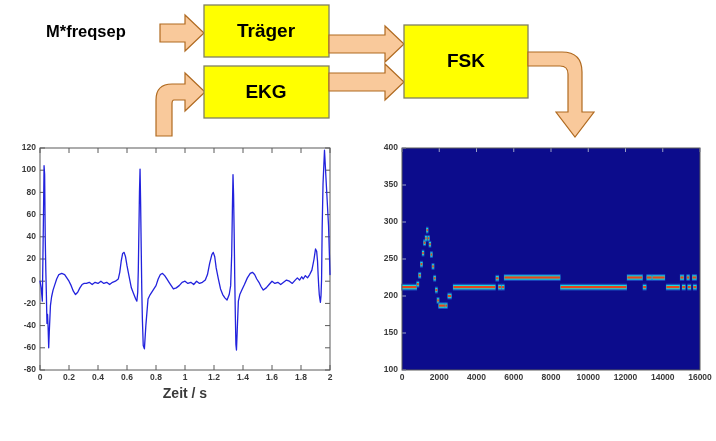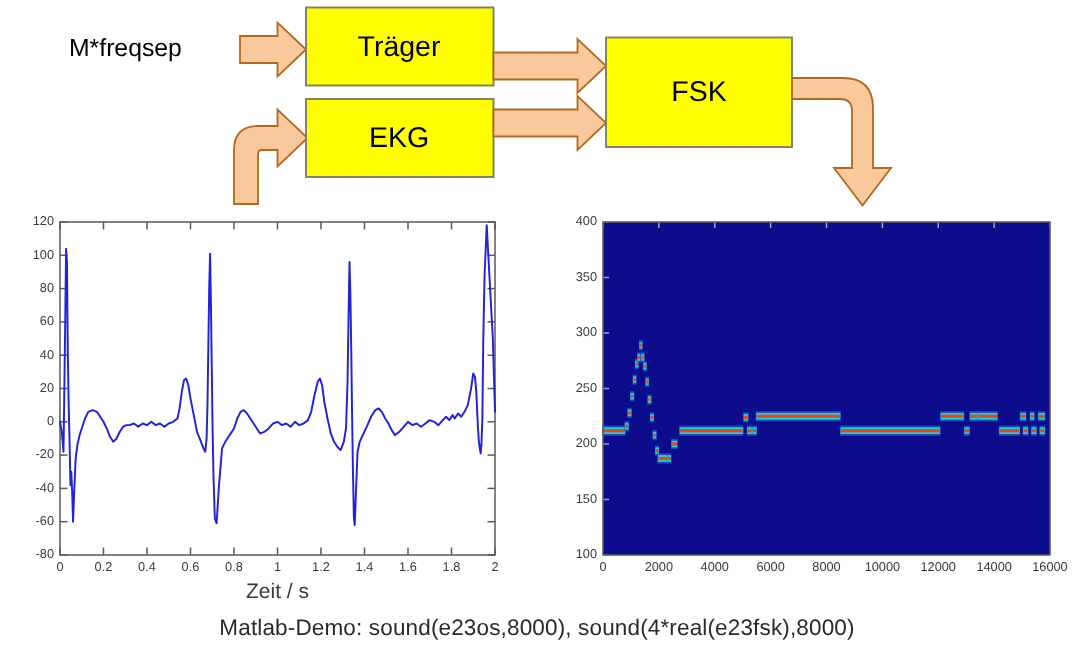--- a/index.html
+++ b/index.html
@@ -3,21 +3,21 @@
 <meta charset="utf-8">
 <style>
   html,body{margin:0;padding:0;}
   body{
     width:716px;height:441px;
     background:#ffffff;
     font-family:"Liberation Sans", sans-serif;
     overflow:hidden;
     position:relative;
   }
-  #root{position:relative;width:716px;height:415px;}
+  #root{position:relative;width:716px;height:415px;font-weight:bold;}
 
   
   #diagram{position:absolute;left:0;top:0;width:716px;height:140px;}
   #diagram svg{display:block;}
   .boxlabel{
     font-family:"Liberation Sans", sans-serif;
     font-size:19px;fill:#000000;
     text-anchor:middle;dominant-baseline:middle;
   }
   .freqlabel{
@@ -312,15 +312,14 @@
           <line x1="181" y1="8" x2="181" y2="12" stroke="#9aa0c8" stroke-width="1"></line>
           <line x1="218.25" y1="8" x2="218.25" y2="12" stroke="#9aa0c8" stroke-width="1"></line>
           <line x1="255.5" y1="8" x2="255.5" y2="12" stroke="#9aa0c8" stroke-width="1"></line>
           <line x1="292.75" y1="8" x2="292.75" y2="12" stroke="#9aa0c8" stroke-width="1"></line>
           <line x1="330" y1="8" x2="330" y2="12" stroke="#9aa0c8" stroke-width="1"></line>
         </g>
       <rect id="spec-frame" x="32" y="8" width="298" height="222" fill="none" stroke="#5a5a5a" stroke-width="1"></rect>
     </svg>
   </div>
 
-  <div id="caption">Matlab-Demo:  sound(e23os,8000), sound(4*real(e23fsk),8000)</div>
 
 </div>
 
 </body></html>

